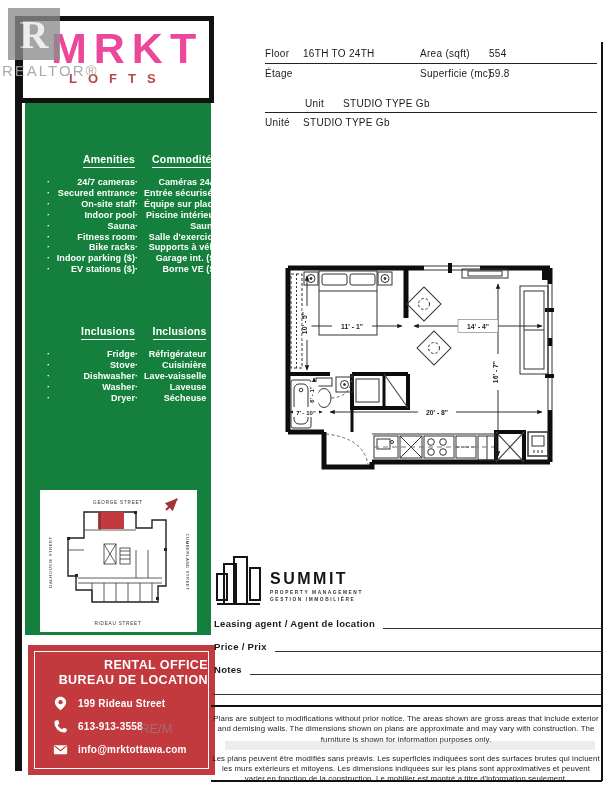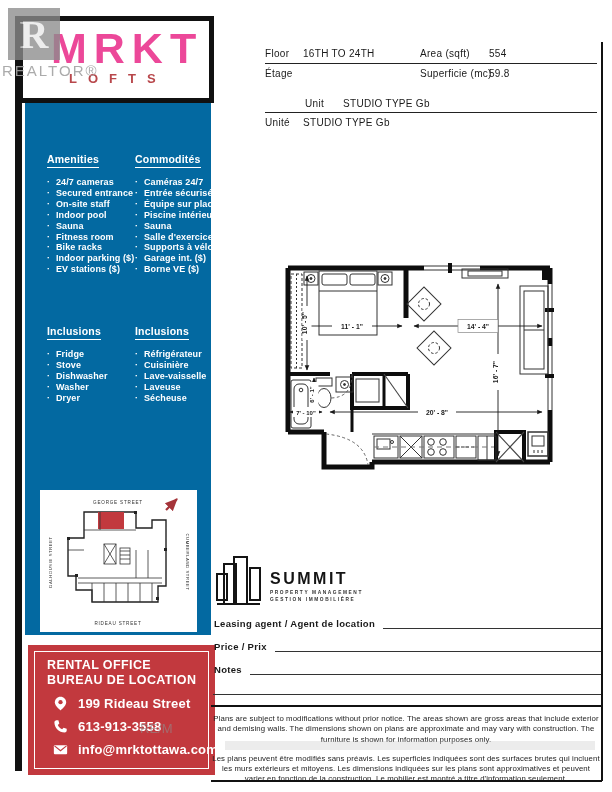--- a/index.html
+++ b/index.html
@@ -14,37 +14,37 @@
   .logo-sub{font-size:13px;font-weight:600;letter-spacing:11px;color:#b8474b;margin:0 0 0 46px;}
 
   .wm{z-index:6;pointer-events:none;}
   .wm-r-box{left:8px;top:8px;width:52px;height:52px;background:#8d8d8d;opacity:.78;display:flex;align-items:center;justify-content:center;}
   .wm-r-box span{font-family:"Liberation Serif",serif;font-size:40px;font-weight:bold;color:#e9e9e9;}
   .wm-realtor{left:2px;top:62px;font-size:15px;letter-spacing:2px;color:#a2a2a2;opacity:.9;}
   .wm-remax{left:140px;top:721px;font-size:13px;color:#8f8f8f;opacity:.6;}
   .wm-strip{left:225px;top:741px;width:370px;height:9px;background:rgba(185,185,185,.28);}
 
   
-  .sidebar{left:25px;top:103px;width:186px;height:532px;background:#0369a1;color:#fff;}
+  .sidebar{left:25px;top:103px;width:186px;height:532px;background:#15803d;color:#fff;text-align:right;}
   .side-cols{position:absolute;left:22px;display:grid;grid-template-columns:88px auto;}
   .hd{display:inline-block;font-size:10.5px;font-weight:bold;border-bottom:1.5px solid #fff;padding-bottom:2px;letter-spacing:.2px;}
   .side-cols ul{list-style:none;margin:9px 0 0 0;padding:0;font-size:9px;font-weight:bold;line-height:10.9px;letter-spacing:.1px;}
   .side-cols li{position:relative;margin-left:9px;white-space:nowrap;}
   .side-cols li::before{content:"·";position:absolute;left:-9px;top:0;}
 
   
   .map-box{left:40px;top:490px;width:157px;height:142px;background:#fff;}
 
   
   .rental{left:28px;top:645px;width:187px;height:130px;background:#c2393e;box-sizing:border-box;padding:6px;}
   .rental-inner{border:1.5px solid #fff;height:100%;box-sizing:border-box;padding:6px 0 0 12px;color:#fff;}
-  .rental-title{font-size:12.5px;font-weight:bold;letter-spacing:.4px;line-height:15px;}
+  .rental-title{font-size:12.5px;font-weight:bold;letter-spacing:.4px;line-height:15px;text-align:right;}
   .rental-row{display:flex;align-items:center;margin-top:8px;}
   .rental-row .ric{width:15px;height:15px;margin:0 10px 0 6px;flex:0 0 auto;}
-  .rental-row .rtx{font-size:13px;font-weight:bold;letter-spacing:.2px;}
+  .rental-row .rtx{font-size:10px;font-weight:bold;letter-spacing:.2px;}
 
   
   .inf-row{left:265px;width:332px;height:13px;}
   .inf-row span{position:absolute;font-size:10px;font-weight:400;letter-spacing:.3px;white-space:nowrap;}
   .inf-line{left:265px;width:332px;border-top:1.6px solid #222;}
 
   
   .form-row{left:214px;width:388px;display:flex;align-items:flex-end;justify-content:flex-end;}
   .form-row .flbl{font-size:9.5px;font-weight:600;letter-spacing:.3px;white-space:nowrap;padding-right:8px;}
   .form-row .fline{flex:1;border-bottom:1.3px solid #333;height:11px;}

